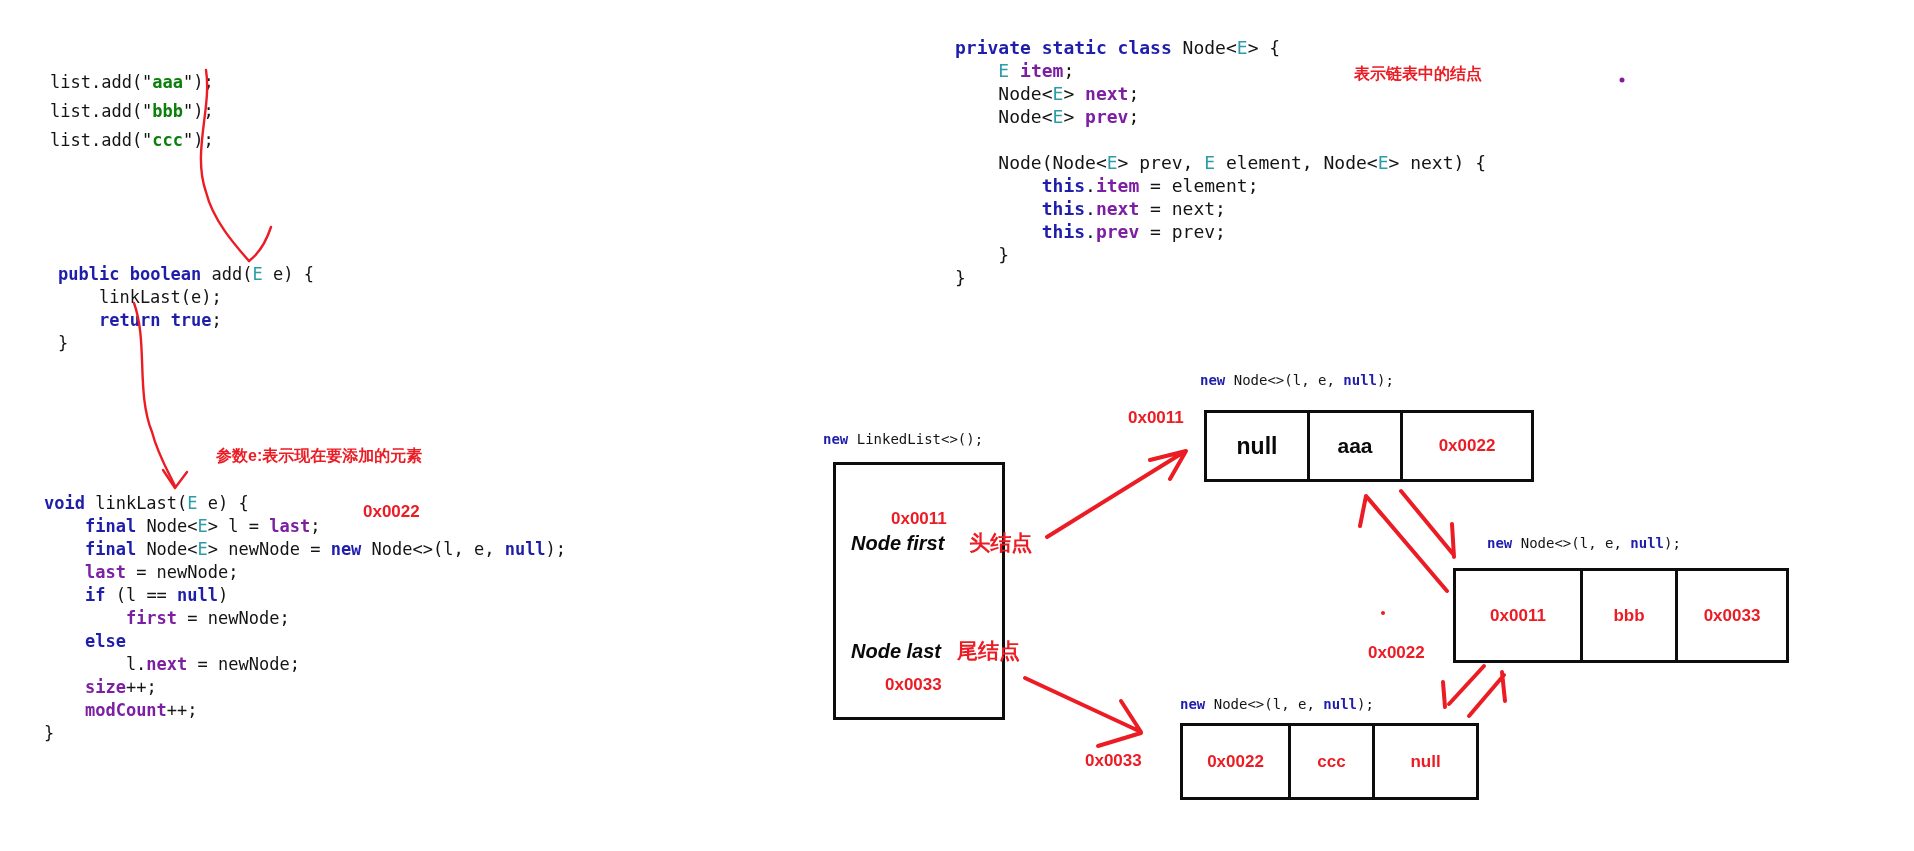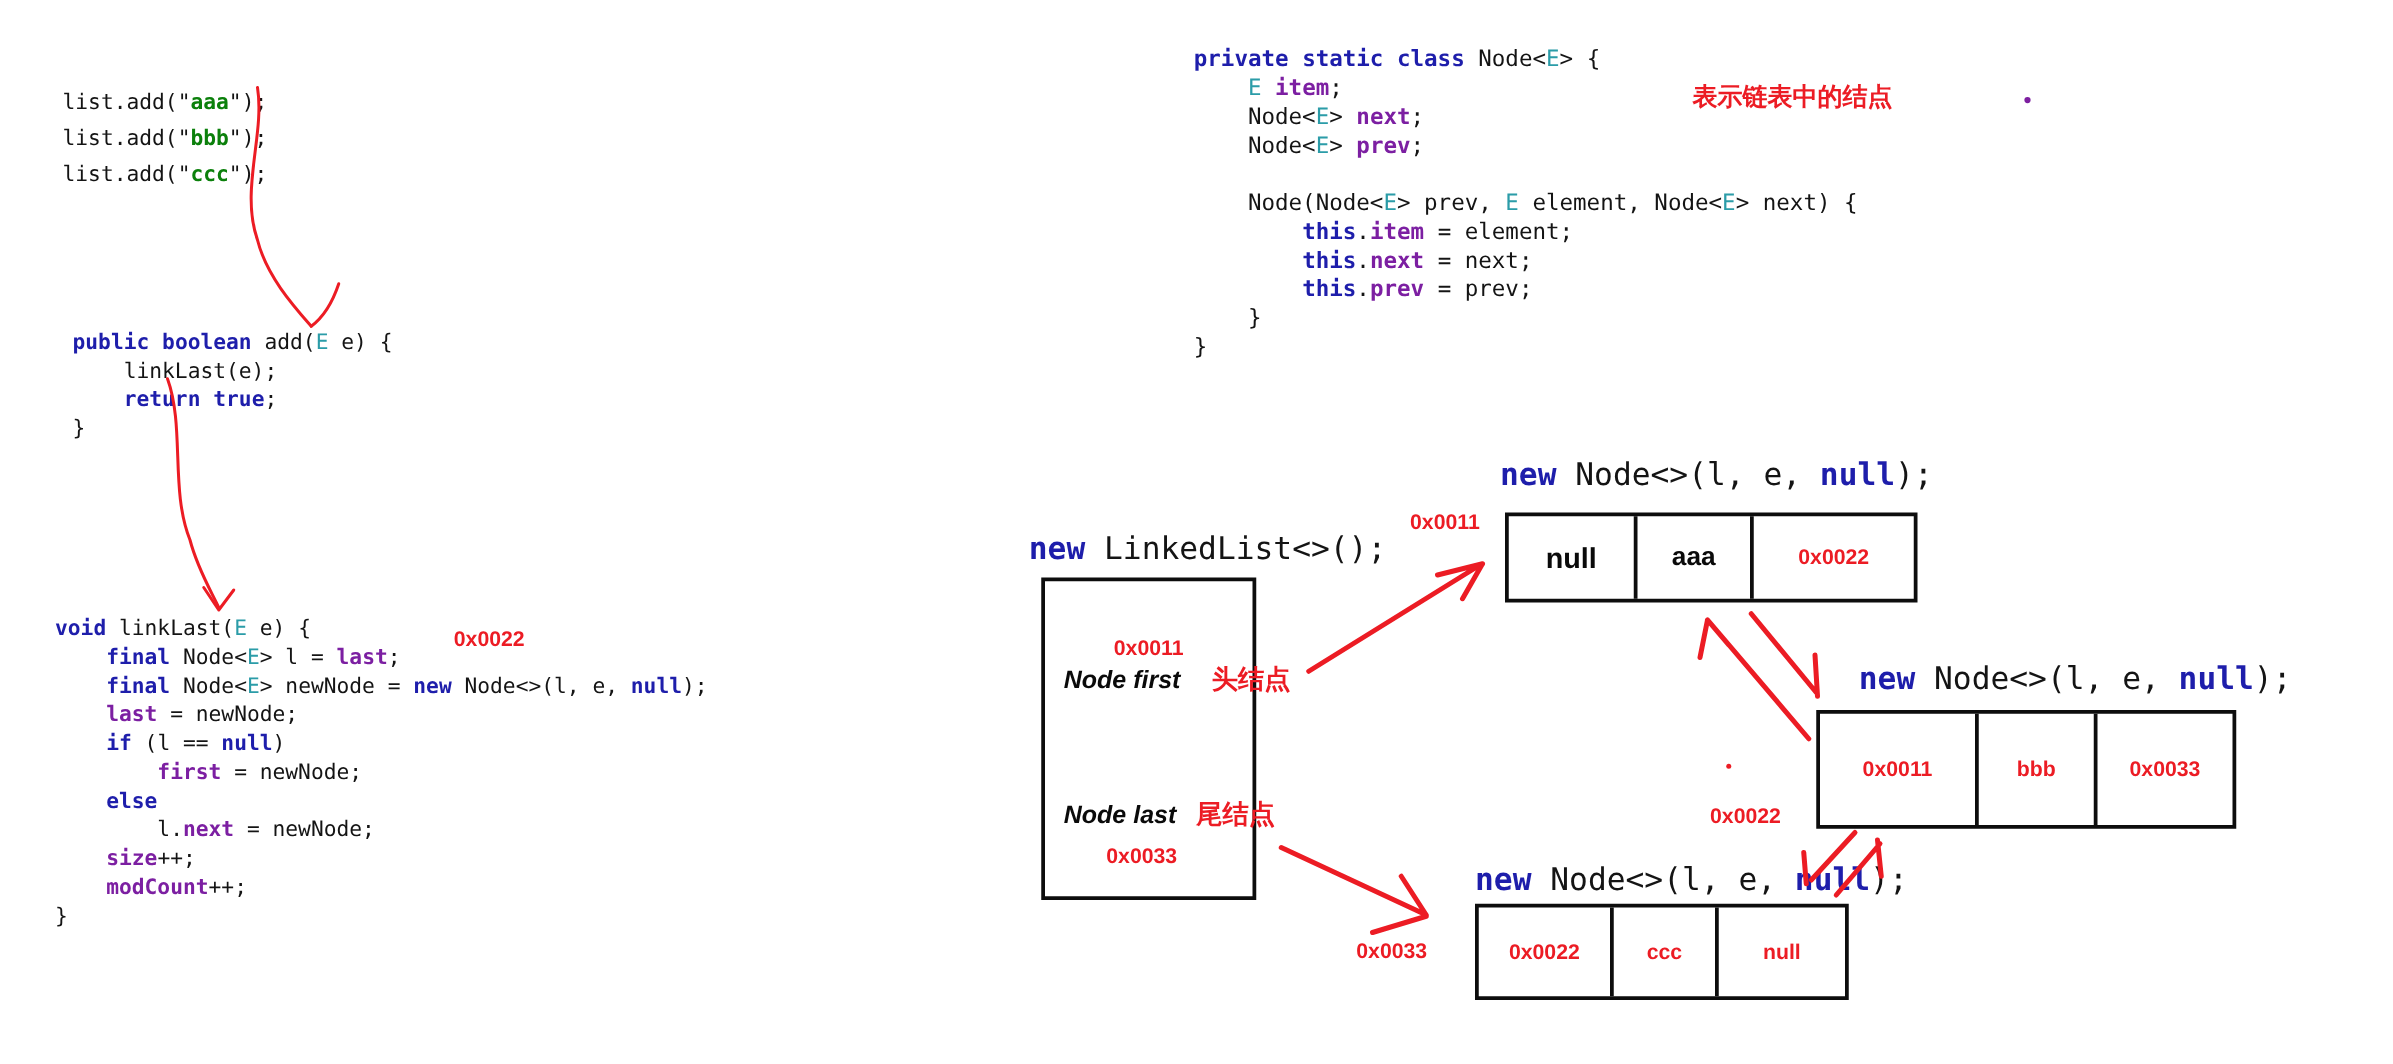--- a/index.html
+++ b/index.html
@@ -2,29 +2,29 @@
 <html><head>
 <meta charset="utf-8">
 <style>
   html,body{margin:0;padding:0;background:#ffffff;}
   .screen{position:relative;width:1914px;height:851px;background:#ffffff;overflow:hidden;
           font-family:"Liberation Sans",sans-serif;}
   
   .code{position:absolute;margin:0;font-family:"DejaVu Sans Mono",monospace;white-space:pre;color:#141414;}
   .sz17{font-size:17px;line-height:23px;}
   .sz18{font-size:18px;line-height:23px;}
-  .sz19{font-size:25px;line-height:24px;}
+  .sz19{font-size:14px;line-height:24px;}
   .lh29{line-height:29px;}
   .tok-p{color:#141414;}
   .tok-k{color:#1e1eab;font-weight:bold;}
   .tok-t{color:#2b9ca8;}
   .tok-s{color:#0b800b;font-weight:bold;}
   .tok-f{color:#7c1fa2;font-weight:bold;}
   
-  .red-note{position:absolute;color:#ec1c24;font-weight:bold;font-size:20px;white-space:nowrap;}
+  .red-note{position:absolute;color:#ec1c24;font-weight:bold;font-size:16px;white-space:nowrap;}
   .addr{position:absolute;color:#ec1c24;font-weight:bold;font-size:17px;white-space:nowrap;}
   
   .heap-box{position:absolute;left:742px;top:328px;width:1118px;height:490px;border:3px solid #0d0d0d;box-sizing:border-box;}
   .heap-title{position:absolute;left:12px;top:13px;color:#ec1c24;font-weight:bold;font-size:23px;}
   .ll-box{position:absolute;left:833px;top:462px;width:172px;height:258px;border:3px solid #0d0d0d;box-sizing:border-box;}
   .nodefield{position:absolute;white-space:nowrap;}
   .bl{color:#0a0a0a;font-weight:bold;font-size:20px;font-style:italic;}
   .cn{color:#ec1c24;font-weight:bold;font-size:21px;}
   .node-box{position:absolute;border:3px solid #0d0d0d;box-sizing:border-box;display:flex;}
   .cell{display:flex;align-items:center;justify-content:center;box-sizing:border-box;}
@@ -34,20 +34,21 @@
   .c-red{color:#ec1c24;font-weight:bold;font-size:17px;}
   .ink{position:absolute;left:0;top:0;pointer-events:none;}
 </style>
 </head>
 <body>
 
 <div class="screen">
 
   <pre class="code sz17 lh29" style="left:50px;top:68px"><div class="code-line"><span class="tok-p">list.add("</span><span class="tok-s">aaa</span><span class="tok-p">");</span></div><div class="code-line"><span class="tok-p">list.add("</span><span class="tok-s">bbb</span><span class="tok-p">");</span></div><div class="code-line"><span class="tok-p">list.add("</span><span class="tok-s">ccc</span><span class="tok-p">");</span></div></pre>
   <pre class="code sz17" style="left:58px;top:263px"><div class="code-line"><span class="tok-k">public</span><span class="tok-p"> </span><span class="tok-k">boolean</span><span class="tok-p"> add(</span><span class="tok-t">E</span><span class="tok-p"> e) {</span></div><div class="code-line"><span class="tok-p">    linkLast(e);</span></div><div class="code-line"><span class="tok-p">    </span><span class="tok-k">return</span><span class="tok-p"> </span><span class="tok-k">true</span><span class="tok-p">;</span></div><div class="code-line"><span class="tok-p">}</span></div></pre>
+  <div class="red-note" style="left:216px;top:446px">参数e:表示现在要添加的元素</div>
   <div class="addr" style="left:363px;top:502px">0x0022</div>
   <pre class="code sz17" style="left:44px;top:492px"><div class="code-line"><span class="tok-k">void</span><span class="tok-p"> linkLast(</span><span class="tok-t">E</span><span class="tok-p"> e) {</span></div><div class="code-line"><span class="tok-p">    </span><span class="tok-k">final</span><span class="tok-p"> Node&lt;</span><span class="tok-t">E</span><span class="tok-p">&gt; l = </span><span class="tok-f">last</span><span class="tok-p">;</span></div><div class="code-line"><span class="tok-p">    </span><span class="tok-k">final</span><span class="tok-p"> Node&lt;</span><span class="tok-t">E</span><span class="tok-p">&gt; newNode = </span><span class="tok-k">new</span><span class="tok-p"> Node&lt;&gt;(l, e, </span><span class="tok-k">null</span><span class="tok-p">);</span></div><div class="code-line"><span class="tok-p">    </span><span class="tok-f">last</span><span class="tok-p"> = newNode;</span></div><div class="code-line"><span class="tok-p">    </span><span class="tok-k">if</span><span class="tok-p"> (l == </span><span class="tok-k">null</span><span class="tok-p">)</span></div><div class="code-line"><span class="tok-p">        </span><span class="tok-f">first</span><span class="tok-p"> = newNode;</span></div><div class="code-line"><span class="tok-p">    </span><span class="tok-k">else</span></div><div class="code-line"><span class="tok-p">        l.</span><span class="tok-f">next</span><span class="tok-p"> = newNode;</span></div><div class="code-line"><span class="tok-p">    </span><span class="tok-f">size</span><span class="tok-p">++;</span></div><div class="code-line"><span class="tok-p">    </span><span class="tok-f">modCount</span><span class="tok-p">++;</span></div><div class="code-line"><span class="tok-p">}</span></div></pre>
 
   <pre class="code sz18" style="left:955px;top:36px"><div class="code-line"><span class="tok-k">private</span><span class="tok-p"> </span><span class="tok-k">static</span><span class="tok-p"> </span><span class="tok-k">class</span><span class="tok-p"> Node&lt;</span><span class="tok-t">E</span><span class="tok-p">&gt; {</span></div><div class="code-line"><span class="tok-p">    </span><span class="tok-t">E</span><span class="tok-p"> </span><span class="tok-f">item</span><span class="tok-p">;</span></div><div class="code-line"><span class="tok-p">    Node&lt;</span><span class="tok-t">E</span><span class="tok-p">&gt; </span><span class="tok-f">next</span><span class="tok-p">;</span></div><div class="code-line"><span class="tok-p">    Node&lt;</span><span class="tok-t">E</span><span class="tok-p">&gt; </span><span class="tok-f">prev</span><span class="tok-p">;</span></div><div class="code-line">&nbsp;</div><div class="code-line"><span class="tok-p">    Node(Node&lt;</span><span class="tok-t">E</span><span class="tok-p">&gt; prev, </span><span class="tok-t">E</span><span class="tok-p"> element, Node&lt;</span><span class="tok-t">E</span><span class="tok-p">&gt; next) {</span></div><div class="code-line"><span class="tok-p">        </span><span class="tok-k">this</span><span class="tok-p">.</span><span class="tok-f">item</span><span class="tok-p"> = element;</span></div><div class="code-line"><span class="tok-p">        </span><span class="tok-k">this</span><span class="tok-p">.</span><span class="tok-f">next</span><span class="tok-p"> = next;</span></div><div class="code-line"><span class="tok-p">        </span><span class="tok-k">this</span><span class="tok-p">.</span><span class="tok-f">prev</span><span class="tok-p"> = prev;</span></div><div class="code-line"><span class="tok-p">    }</span></div><div class="code-line"><span class="tok-p">}</span></div></pre>
   <div class="red-note" style="left:1354px;top:64px">表示链表中的结点</div>
 
 
   <pre class="code sz19" style="left:823px;top:427px"><div class="code-line"><span class="tok-k">new</span><span class="tok-p"> LinkedList&lt;&gt;();</span></div></pre>
 
   <div class="ll-box">

